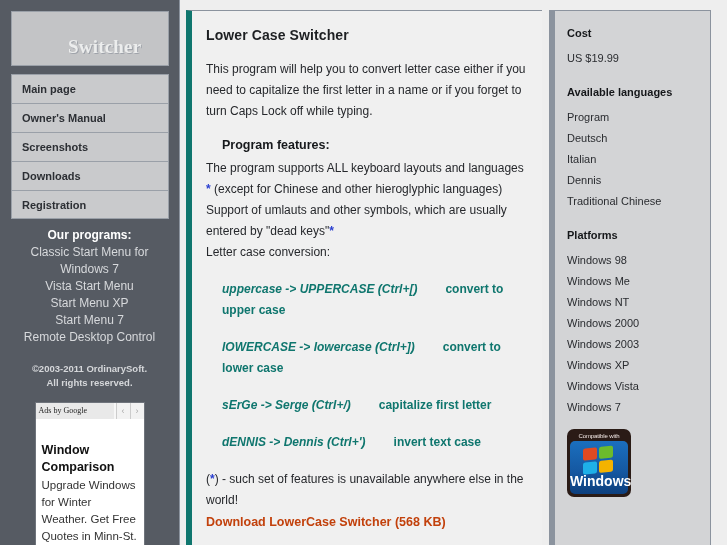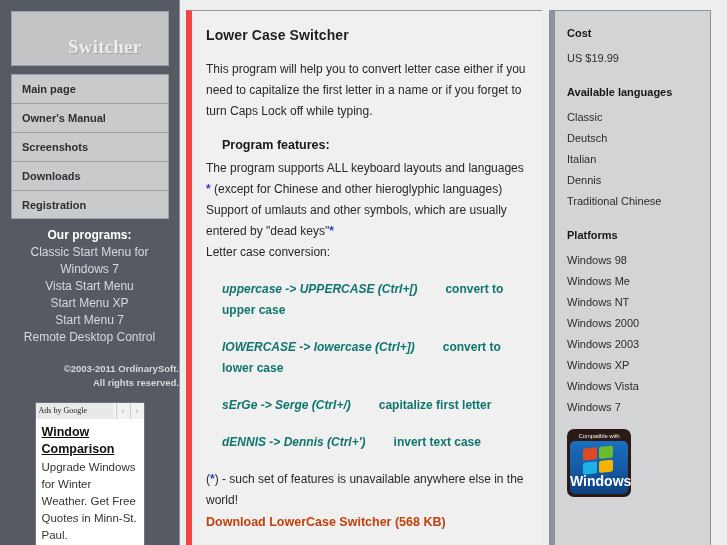--- a/index.html
+++ b/index.html
@@ -95,21 +95,21 @@
   }
   .prog-link {
     display: block;
     font-size: 12px;
     color: #d7d9dc;
     line-height: 17px;
     cursor: pointer;
   }
   .copyright {
     margin-top: 16px;
-    text-align: right;
+    text-align: center;
     font-size: 9.5px;
     font-weight: bold;
     color: #d5d7da;
     line-height: 14px;
   }
 
   .ad-box {
     margin: 12px auto 0 auto;
     width: 110px;
     background: #ffffff;
@@ -142,40 +142,40 @@
     background: #f2f2f2;
     cursor: pointer;
   }
   .ad-body {
     padding: 5px 5px 4px 6px;
   }
   .ad-title {
     font-size: 12.5px;
     font-weight: bold;
     color: #111;
-    text-decoration: underline;
     line-height: 17px;
     cursor: pointer;
+    margin-top: 18px;
   }
   .ad-text {
     font-size: 11.5px;
     color: #333;
     line-height: 17px;
     margin-top: 1px;
   }
 
   
   .main-col {
     position: absolute;
     left: 186px;
     top: 10px;
     width: 356px;
     height: 535px;
     background: #f0f0f0;
-    border-left: 6px solid #ef4444;
+    border-left: 6px solid #0f766e;
     border-top: 1px solid #8b939e;
     box-sizing: border-box;
     padding: 16px 14px 0 14px;
     overflow: hidden;
   }
   h1.page-title {
     font-size: 14px;
     font-weight: bold;
     color: #1d1f22;
     margin: 0 0 16px 0;
@@ -392,21 +392,21 @@
   </div>
 
   <div class="right-col">
 
     <div class="rs-head">Cost</div>
     <div class="rs-item">US $19.99</div>
 
     <div class="rs-gap"></div>
 
     <div class="rs-head">Available languages</div>
-    <div class="rs-item">Classic</div>
+    <div class="rs-item">Program</div>
     <div class="rs-item">Deutsch</div>
     <div class="rs-item">Italian</div>
     <div class="rs-item">Dennis</div>
     <div class="rs-item">Traditional Chinese</div>
 
     <div class="rs-gap"></div>
 
     <div class="rs-head">Platforms</div>
     <div class="rs-item">Windows 98</div>
     <div class="rs-item">Windows Me</div>

